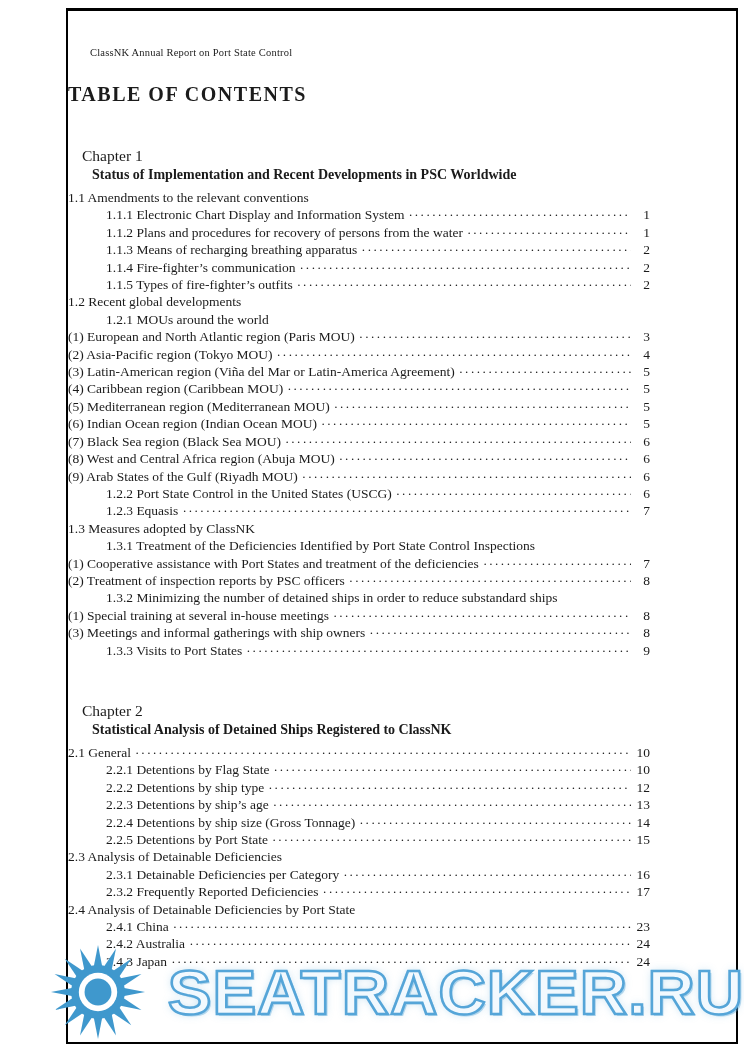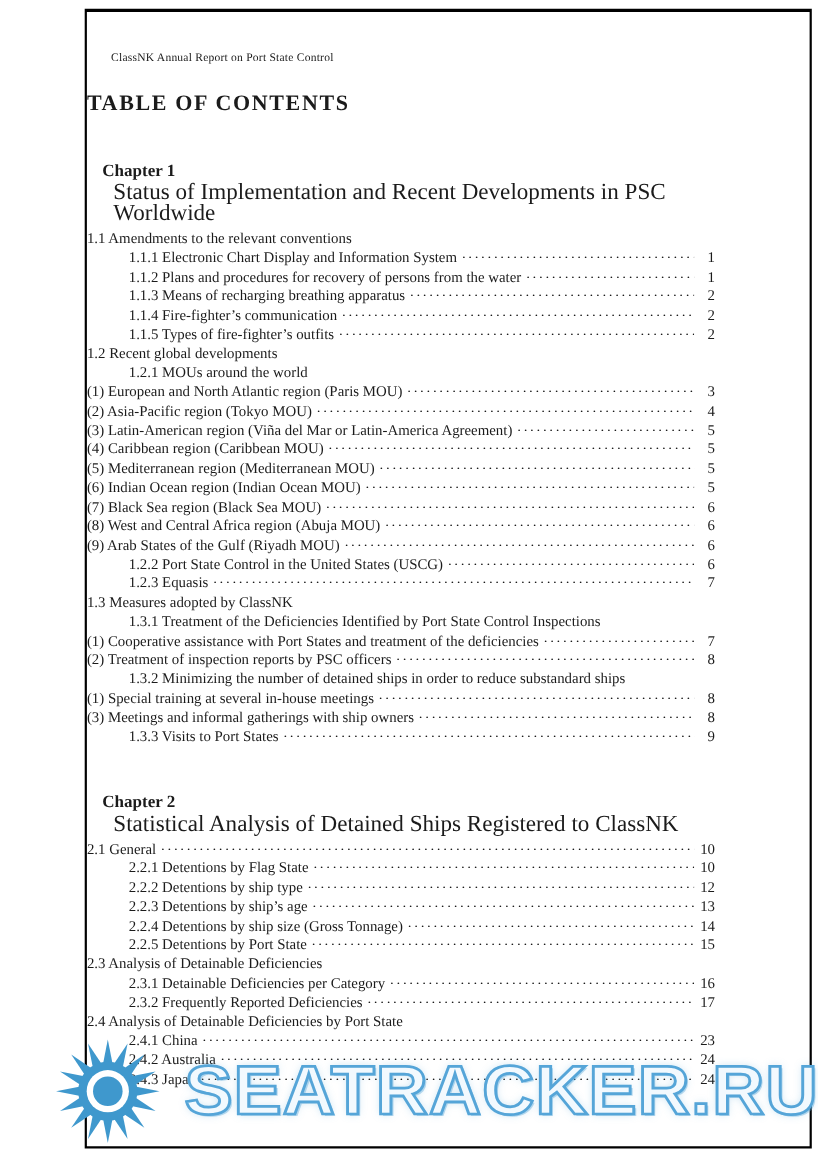--- a/index.html
+++ b/index.html
@@ -11,47 +11,46 @@
     color: #1b1b1b;
     position: relative;
     overflow: hidden;
   }
   .page-frame {
     position: absolute;
     left: 66px; top: 8px; right: 6px; bottom: 8px;
     border: 2px solid #000;
     border-top-width: 3px;
     background: #fff;
-    margin-left: 11px;
   }
   .report-header {
     font-size: 10.5px;
     padding: 36px 0 0 22px;
     letter-spacing: 0.2px;
   }
   .toc-title {
     font-size: 20px;
     font-weight: bold;
     letter-spacing: 1.5px;
     margin-top: 25px;
   }
   .toc-chapters {
     margin-top: 40px;
     padding-right: 86px;
   }
   .chapter-section + .chapter-section { margin-top: 42px; }
   .chapter-label {
     font-size: 15.5px;
-    font-weight: bold;
+    font-weight: normal;
     padding-left: 14px;
     line-height: 19px;
   }
   .chapter-title {
-    font-size: 21px;
-    font-weight: normal;
+    font-size: 14px;
+    font-weight: bold;
     padding-left: 24px;
     line-height: 19px;
     margin-bottom: 5px;
   }
   .entry {
     display: flex;
     align-items: baseline;
     font-size: 13.5px;
     line-height: 17.4px;
     white-space: nowrap;

